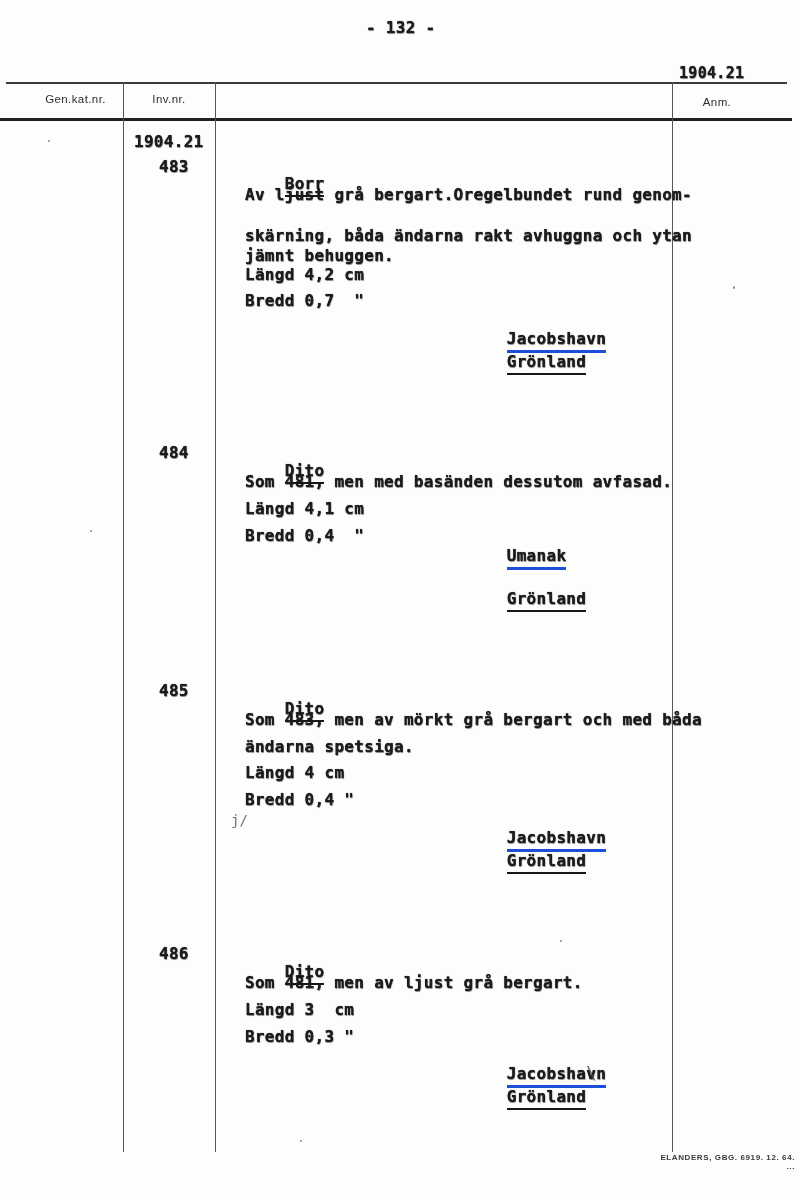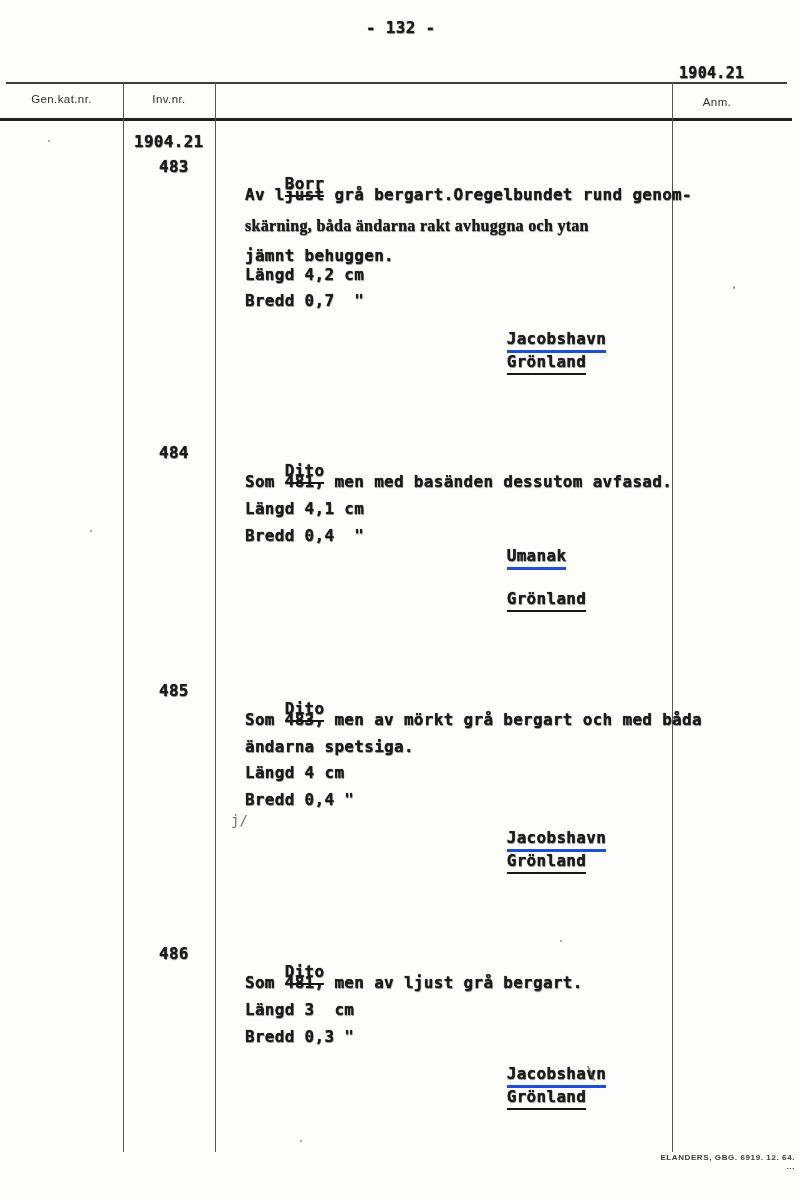--- a/index.html
+++ b/index.html
@@ -62,32 +62,32 @@
 
   <div class="tw" style="left:366px;top:20px;">- 132 -</div>
 
   <div class="rule-h" style="left:6px;top:82px;width:781px;height:2px;"></div>
   <div class="rule-h" style="left:0px;top:118px;width:792px;height:3px;background:#1f1f1f;"></div>
 
   <div class="rule-v" style="left:123px;top:82px;height:1070px;"></div>
   <div class="rule-v" style="left:215px;top:82px;height:1070px;"></div>
   <div class="rule-v" style="left:672px;top:82px;height:1070px;"></div>
 
-  <div class="form-label" style="left:0px;top:93px;width:123px;">Gen.kat.nr.</div>
+  <div class="form-label" style="left:14px;top:93px;width:123px;">Gen.kat.nr.</div>
   <div class="form-label" style="left:123px;top:93px;width:92px;">Inv.nr.</div>
   <div class="form-label" style="left:672px;top:96px;width:90px;">Anm.</div>
 
   <div class="tw tw-sm" style="left:679px;top:66px;">1904.21</div>
 
   <div class="tw" style="left:134px;top:134px;">1904.21</div>
   <div class="tw" style="left:159px;top:159px;">483</div>
   <div class="tw" style="left:245px;top:160px;">
     <span class="u">Borr</span></div>
   <div class="tw" style="left:245px;top:187px;">Av ljust grå bergart.Oregelbundet rund genom-</div>
-  <div class="tw" style="left:245px;top:218px;font-family:Liberation Serif, serif;">skärning, båda ändarna rakt avhuggna och ytan</div>
+  <div class="tw" style="left:245px;top:228px;">skärning, båda ändarna rakt avhuggna och ytan</div>
   <div class="tw" style="left:245px;top:248px;">jämnt behuggen.</div>
   <div class="tw" style="left:245px;top:267px;">Längd 4,2 cm</div>
   <div class="tw" style="left:245px;top:293px;">Bredd 0,7  "</div>
   <div class="tw" style="left:467px;top:315px;">
     <span class="uh">Jacobshavn</span></div>
   <div class="tw" style="left:467px;top:338px;">
     <span class="u">Grönland</span></div>
 
   <div class="tw" style="left:159px;top:445px;">484</div>
   <div class="tw" style="left:245px;top:447px;">

